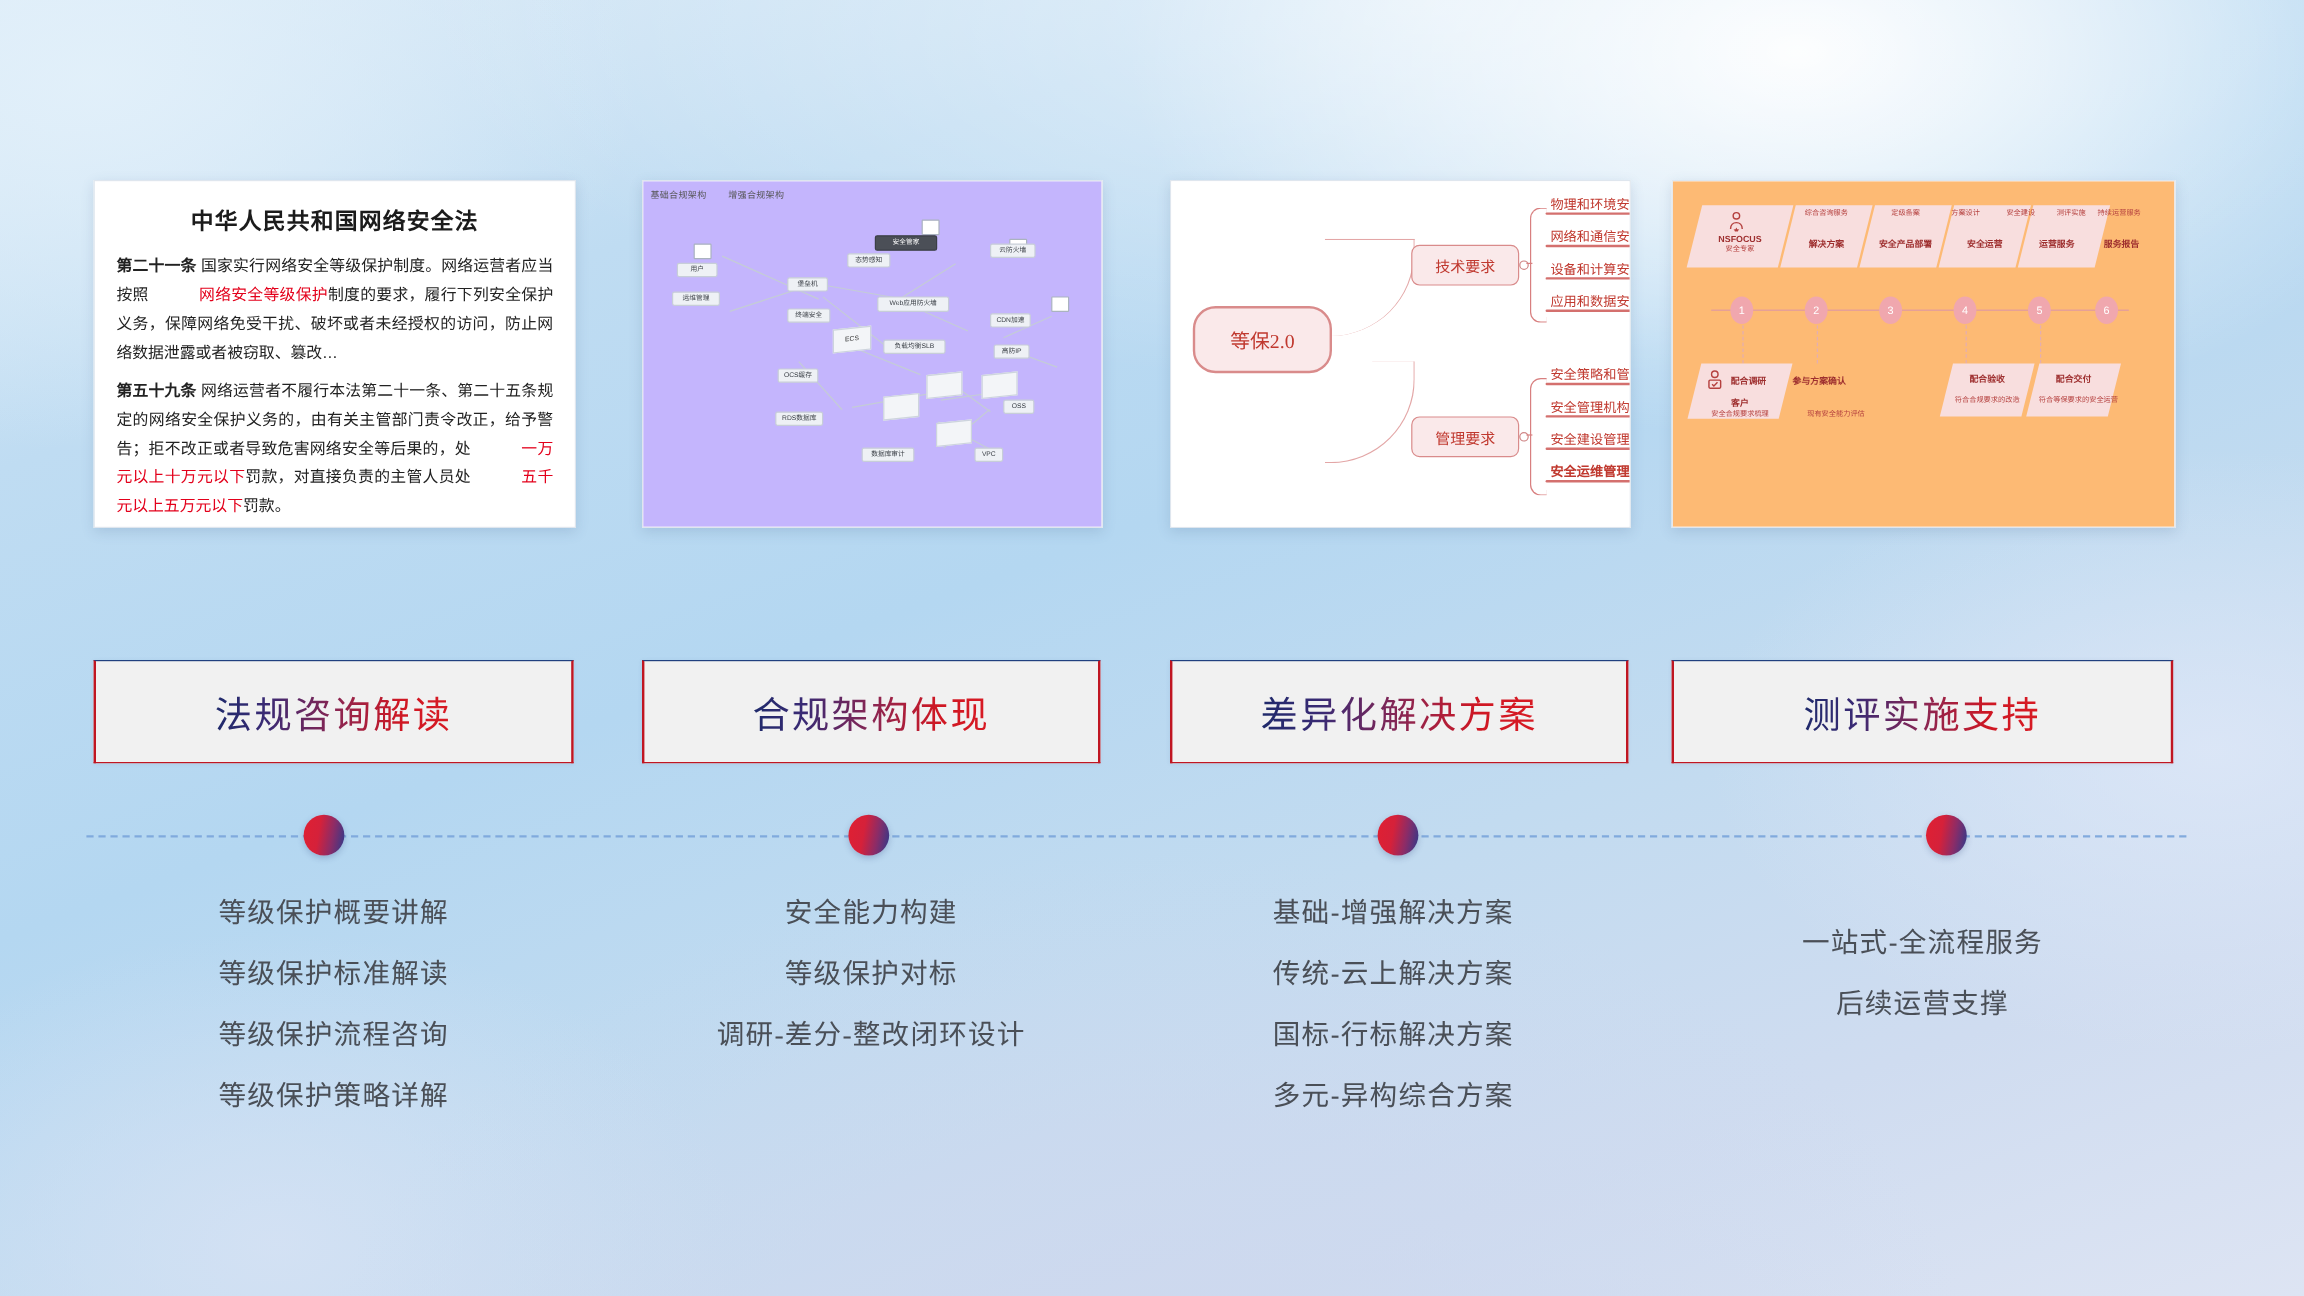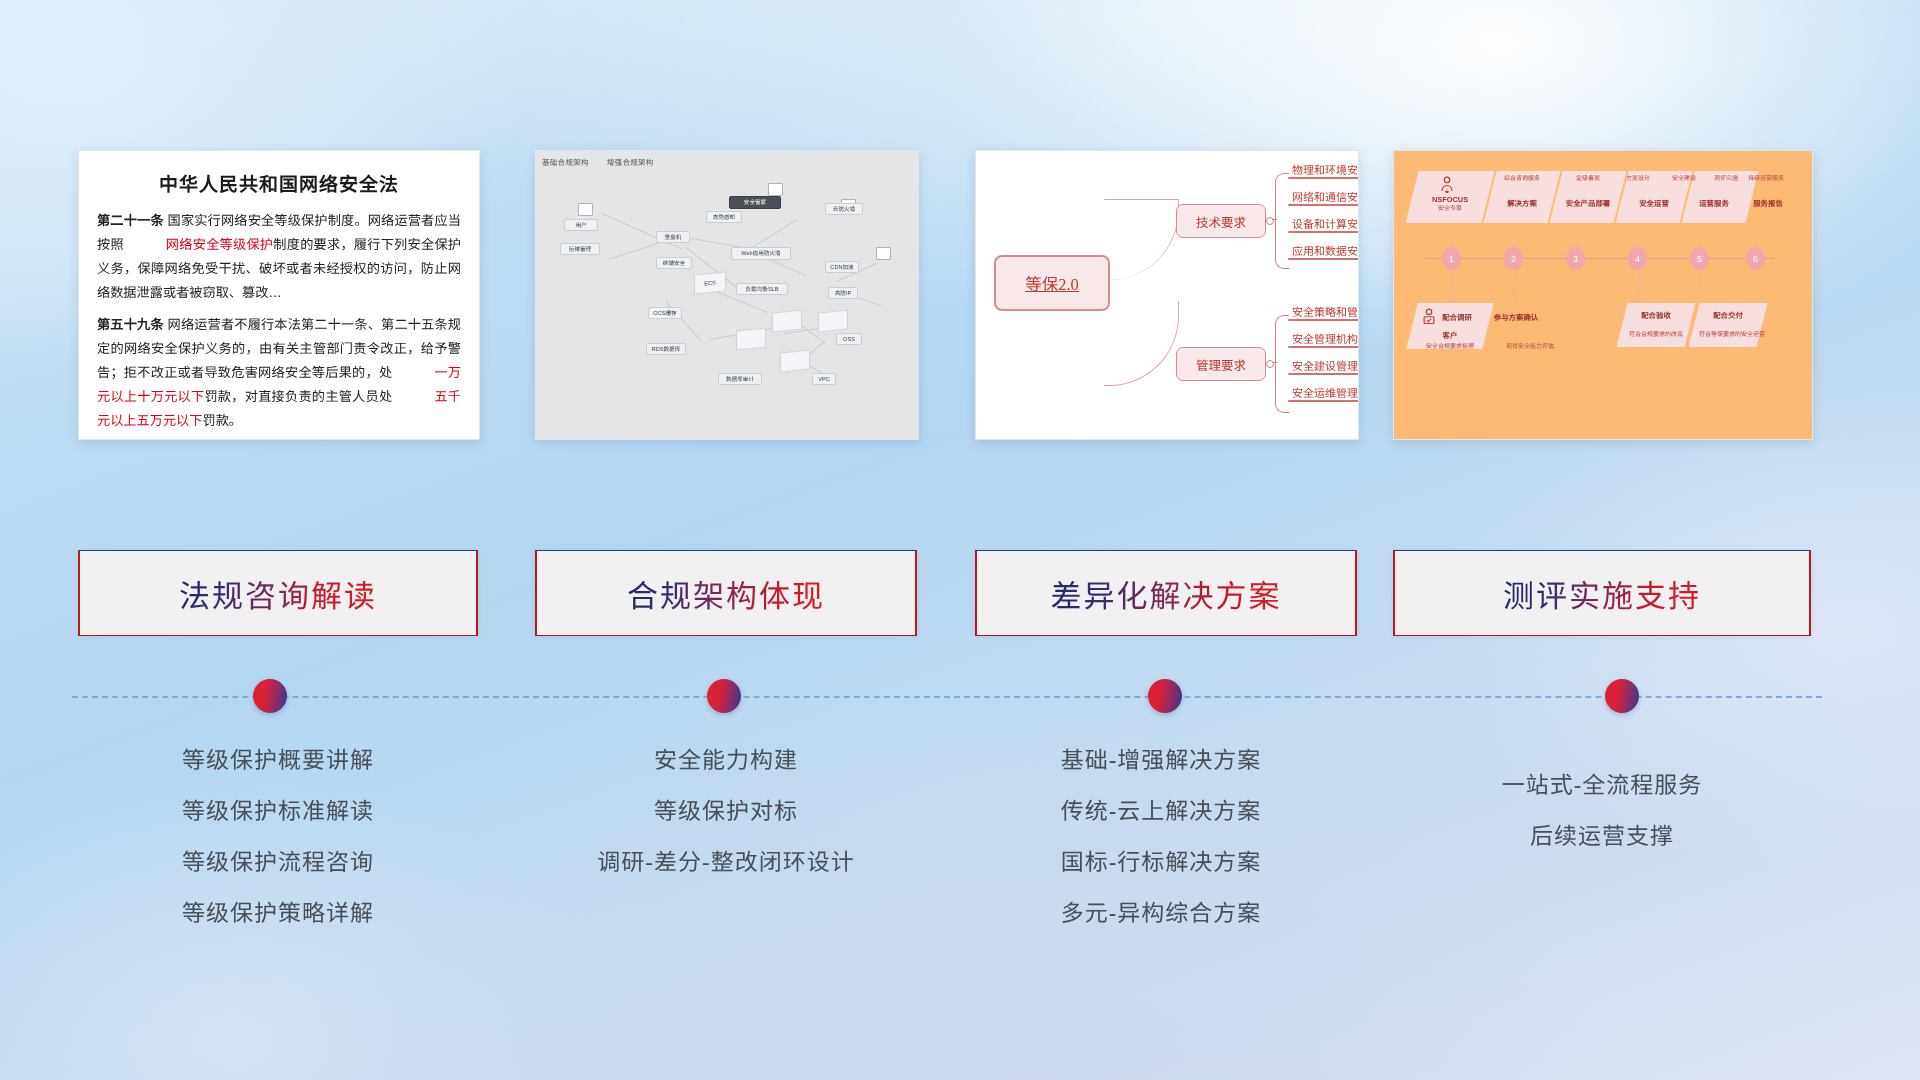--- a/index.html
+++ b/index.html
@@ -36,39 +36,39 @@
 
   
   .law{padding:14px 18px 10px 18px;box-sizing:border-box;height:100%;}
   .law-title{text-align:center;font-size:19px;font-weight:700;color:#1b1b1b;
              letter-spacing:1px;margin:4px 0 13px;}
   .law-p{font-size:13.2px;line-height:1.82;color:#222;text-align:justify;margin:0 0 8px;}
   .law-p b{font-weight:700;}
   .law-p .rd{color:#e3001b;padding-left:42px;}
 
   
-  .arch{position:relative;width:100%;height:100%;background:#e5e5e5;}
+  .arch{position:relative;width:100%;height:100%;background:#c4b5fd;}
   .arch .hdr{position:absolute;left:6px;top:5px;font-size:7.5px;color:#555;letter-spacing:.3px;}
   .arch .hdr span{margin-right:18px;}
   .abox{position:absolute;background:#eef1f5;border:1px solid #c7ced8;border-radius:2px;
         font-size:5.6px;color:#3a3f46;display:flex;align-items:center;justify-content:center;
         text-align:center;line-height:1.15;padding:1px;box-sizing:border-box;}
   .adark{background:#4b4f57;color:#fff;border-color:#3b3f46;}
   .ahex{position:absolute;background:#f3f5f8;border:1px solid #cdd4dd;
         font-size:5.6px;color:#333;display:flex;align-items:center;justify-content:center;
         transform:skewY(-6deg);}
   .aline{position:absolute;background:#c4ccd6;height:1px;transform-origin:0 0;}
   .aico{position:absolute;width:13px;height:11px;border:1px solid #aab3bf;border-radius:1px;background:#fff;}
 
   
   .mm{position:relative;width:100%;height:100%;background:#fff;}
   .mm-node{position:absolute;border:1.6px solid #d98b8b;background:#fae9ea;border-radius:7px;
            color:#c0392f;display:flex;align-items:center;justify-content:center;text-align:center;
            font-family:"Liberation Serif","DejaVu Serif",serif;}
-  .mm-root{left:18px;top:104px;width:112px;height:52px;font-size:16.5px;border-width:2.2px;border-radius:8px;text-decoration:underline;}
+  .mm-root{left:18px;top:104px;width:112px;height:52px;font-size:16.5px;border-width:2.2px;border-radius:19px;}
   .mm-br{width:88px;height:32px;font-size:12.5px;}
   .mm-leaf{position:absolute;font-size:11px;color:#c0392f;white-space:nowrap;
            font-family:"Liberation Serif","DejaVu Serif",serif;}
   .mm-ul{position:absolute;height:2px;background:#d4706e;border-radius:2px;}
   .mm-curve{position:absolute;border:1.4px solid #e3a6a6;border-radius:50%;}
   .mm-brk{position:absolute;border-left:1.5px solid #d87f7f;
           border-top:1.5px solid #d87f7f;border-bottom:1.5px solid #d87f7f;border-radius:9px 0 0 9px;}
   .mm-dot{position:absolute;width:6px;height:6px;border:1.2px solid #cf8585;border-radius:50%;background:#fff;}
   .mm-conn{position:absolute;height:1.4px;background:#d87f7f;}
 
@@ -223,21 +223,21 @@
         <div class="mm-dot" style="left:290px;top:209px;"></div>
         <div class="mm-brk" style="left:299px;top:164px;width:13px;height:96px;"></div>
         <div class="mm-conn" style="left:296px;top:211px;width:5px;"></div>
 
         <div class="mm-leaf" style="left:316px;top:152px;">安全策略和管理制度</div>
         <div class="mm-ul" style="left:312px;top:168px;width:112px;"></div>
         <div class="mm-leaf" style="left:316px;top:179px;">安全管理机构和人员</div>
         <div class="mm-ul" style="left:312px;top:195px;width:112px;"></div>
         <div class="mm-leaf" style="left:316px;top:206px;">安全建设管理</div>
         <div class="mm-ul" style="left:312px;top:222px;width:112px;"></div>
-        <div class="mm-leaf" style="left:316px;top:233px;">安全运维管理</div>
+        <div class="mm-leaf" style="left:316px;top:233px;font-weight:bold;">安全运维管理</div>
         <div class="mm-ul" style="left:312px;top:249px;width:112px;"></div>
       </div>
     </div>
 
     <div class="card c4">
       <div class="ns">
 
         <div class="ns-band" style="left:18px;top:20px;width:76px;height:52px;"></div>
         <svg class="ns-per" style="left:44px;top:24px;" viewBox="0 0 24 24">
           <circle cx="12" cy="6.5" r="3.6" fill="none" stroke="#b5413f" stroke-width="1.6"></circle>

